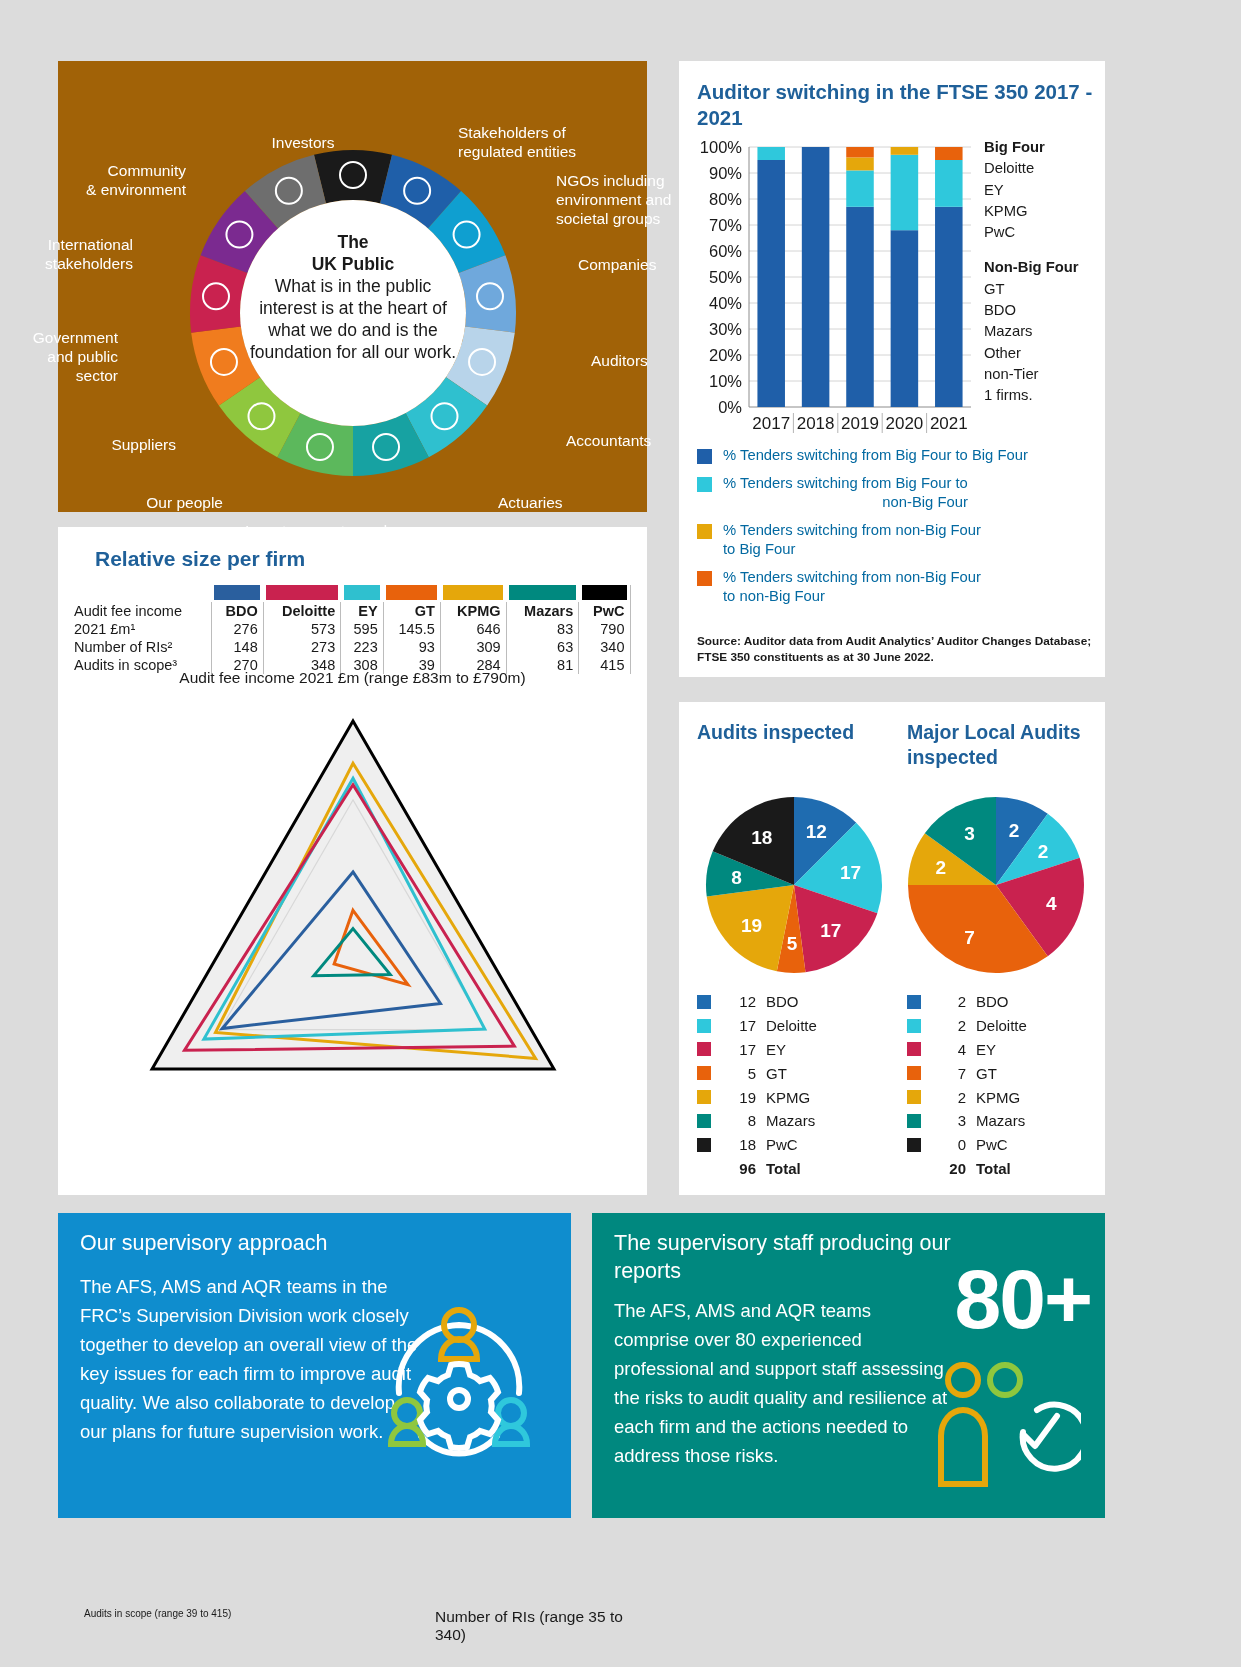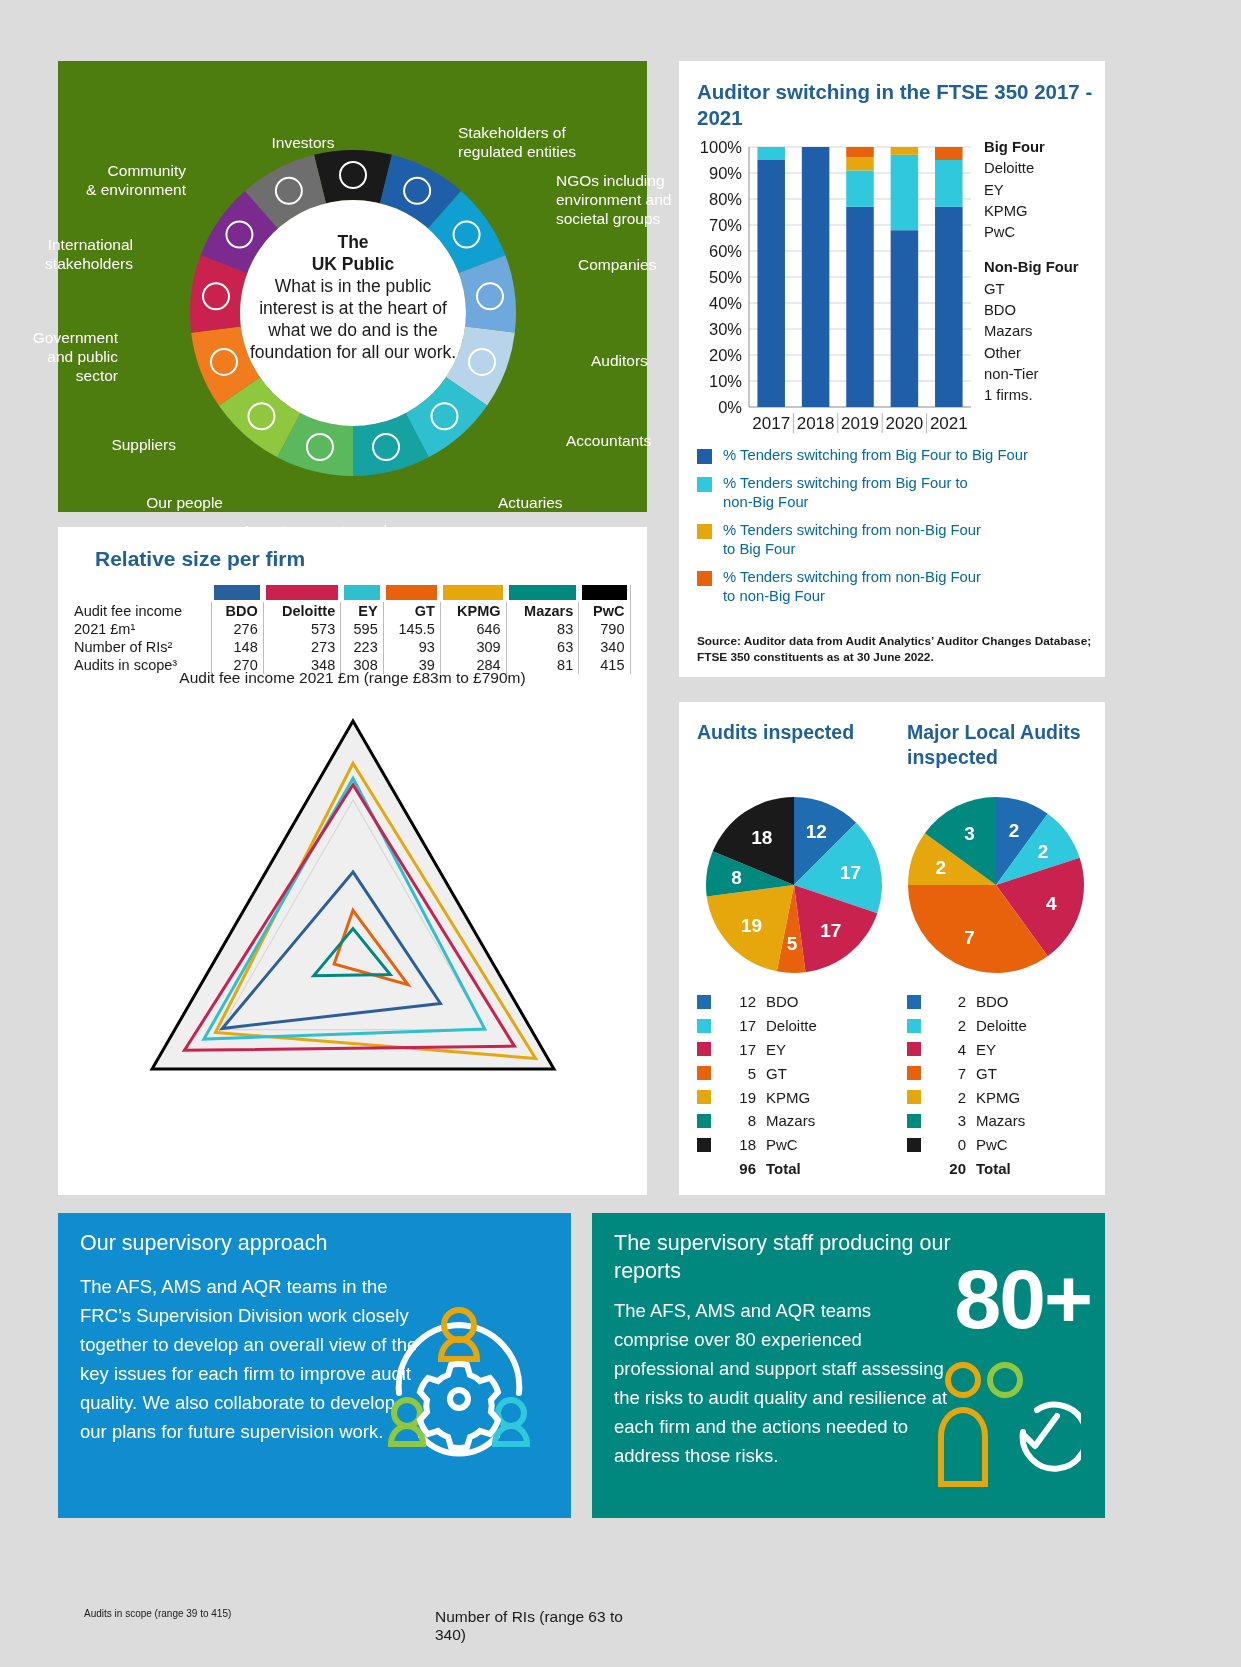--- a/index.html
+++ b/index.html
@@ -9,21 +9,21 @@
     font-family: "Liberation Sans", sans-serif;
     position: relative;
     overflow: hidden;
   }
   .panel { background: #ffffff; position: absolute; }
   .h-blue { color: #1f6099; font-weight: bold; }
 
   
   #wheel-panel {
     left: 58px; top: 61px; width: 589px; height: 451px;
-    background: #4d7c0f;
+    background: #a16207;
   }
   #wheel-wrap { position: absolute; left: 0; top: 0; width: 589px; height: 451px; }
   .wheel-label {
     position: absolute; color: #ffffff; font-size: 15.5px; line-height: 19px;
     text-align: center; white-space: pre-line;
   }
   #centre-text {
     position: absolute; left: 187px; top: 170px; width: 216px;
     text-align: center; color: #1a1a1a; font-size: 17.5px; line-height: 22px;
   }
@@ -226,21 +226,21 @@
         <polygon points="235,68.2886075949367 417.59890925440834,363.42352941176466 97.50438119385757,337.38313253012046" fill="none" stroke="#e5a70b" stroke-width="3"></polygon>
         <polygon points="235,83.26582278481013 366.7785008535051,334.08235294117645 85.88503312573286,344.09156626506024" fill="none" stroke="#2fc0cf" stroke-width="3"></polygon>
         <polygon points="235,89.726582278481 396.3252499237977,351.1411764705882 66.51945301219169,355.27228915662647" fill="none" stroke="#c9224f" stroke-width="3"></polygon>
         <polygon points="235,176.94683544303797 322.45837724806614,308.49411764705883 104.282334233597,333.4698795180723" fill="none" stroke="#2a5f9e" stroke-width="3"></polygon>
         <polygon points="235,215.27088607594936 289.9569532707443,289.7294117647059 216.11855938929733,268.9012048192771" fill="none" stroke="#e8620c" stroke-width="3"></polygon>
         <polygon points="235,233.6253164556962 272.2289038285687,279.49411764705883 195.7847002700791,280.64096385542166" fill="none" stroke="#00897f" stroke-width="3"></polygon>
       </g>
   </svg>
 
   <div id="axis-left">Audits in scope (range 39 to 415)</div>
-  <div id="axis-right">Number of RIs (range 63 to 340)</div>
+  <div id="axis-right">Number of RIs (range 35 to 340)</div>
 
 </div>
 
 <div class="panel" id="bar-panel">
   <div id="bar-title" class="h-blue">Auditor switching in the
 FTSE 350 2017 - 2021</div>
 
   <svg id="bar-plot" width="280" height="300">
     <g id="bar-grid">
         <line x1="52" x2="274" y1="268" y2="268" stroke="#8c8c8c" stroke-width="1"></line>
@@ -313,21 +313,21 @@
       <div>1 firms.</div>
     </div>
 
   <div id="bar-legend">
       <div class="lg-row">
         <span class="lg-sw" style="background: rgb(31, 95, 169);"></span>
         <span class="lg-tx" style="white-space: pre-line;">% Tenders switching from Big Four to Big Four</span>
       </div>
       <div class="lg-row">
         <span class="lg-sw" style="background: rgb(47, 200, 220);"></span>
-        <span class="lg-tx" style="white-space: pre-line;">% Tenders switching from Big Four to
+        <span class="lg-tx" style="white-space: pre-line; text-align: right;">% Tenders switching from Big Four to
 non-Big Four</span>
       </div>
       <div class="lg-row">
         <span class="lg-sw" style="background: rgb(229, 167, 11);"></span>
         <span class="lg-tx" style="white-space: pre-line;">% Tenders switching from non-Big Four
 to Big Four</span>
       </div>
       <div class="lg-row">
         <span class="lg-sw" style="background: rgb(232, 98, 12);"></span>
         <span class="lg-tx" style="white-space: pre-line;">% Tenders switching from non-Big Four

